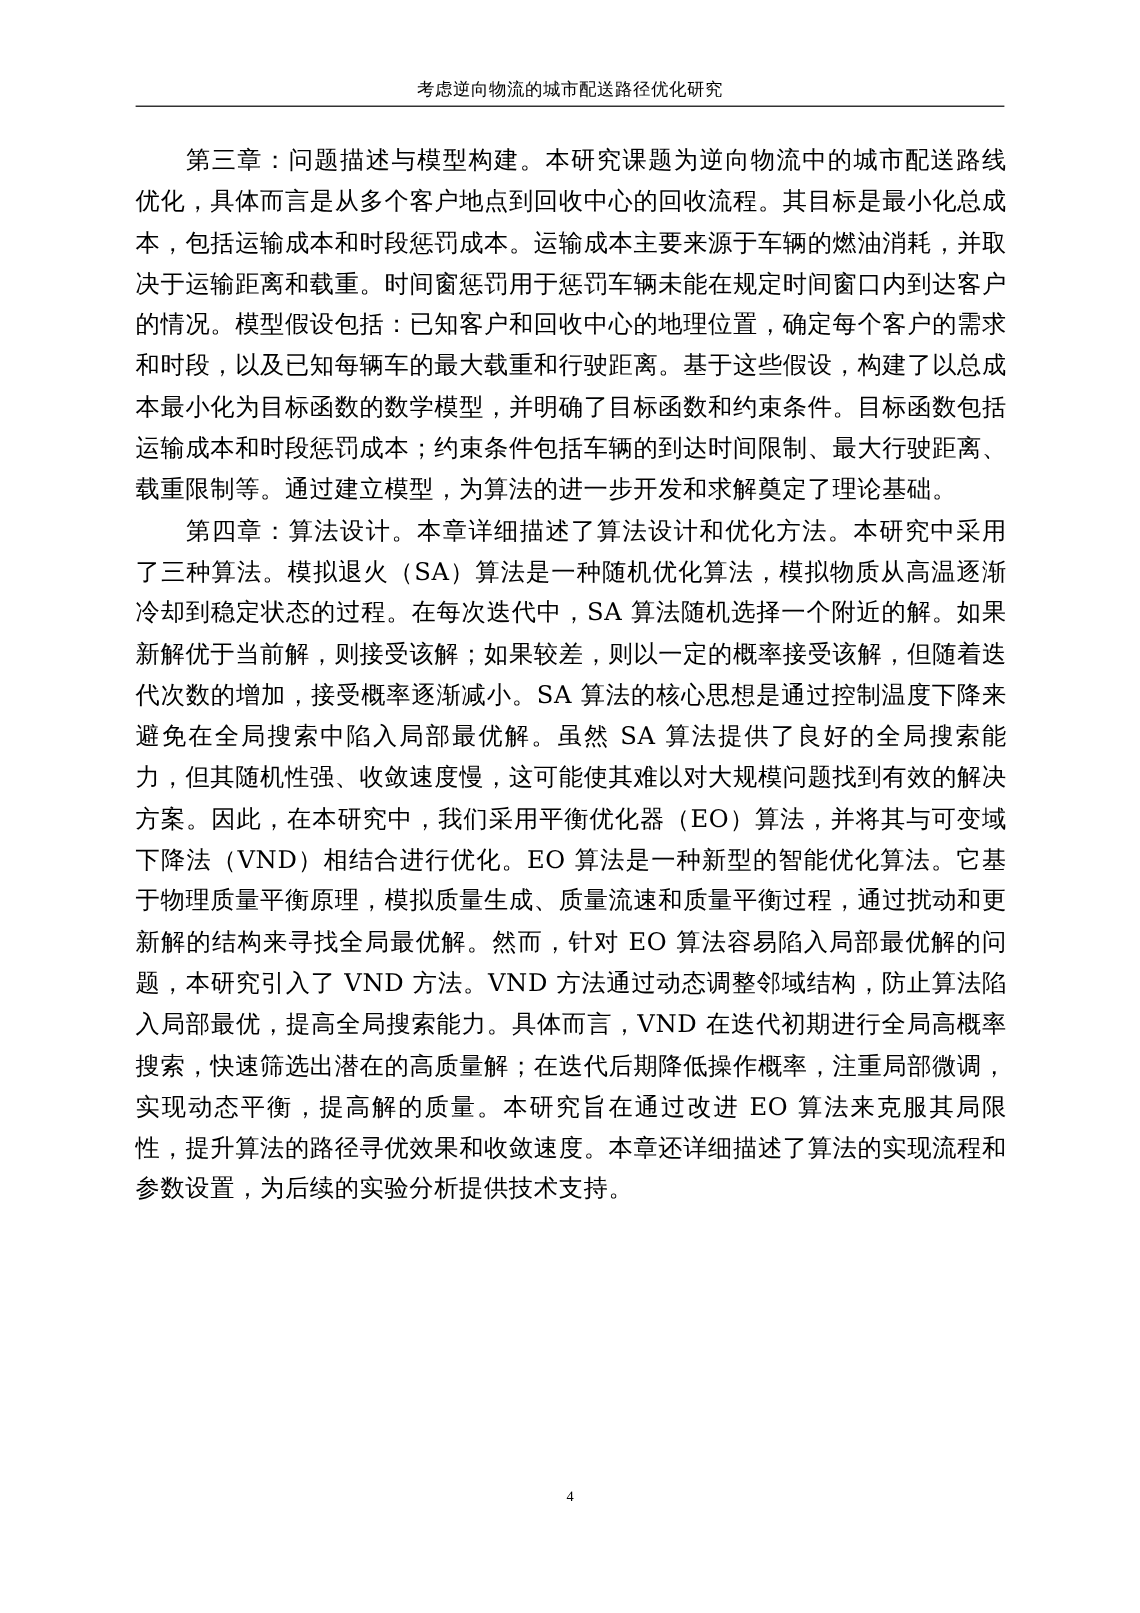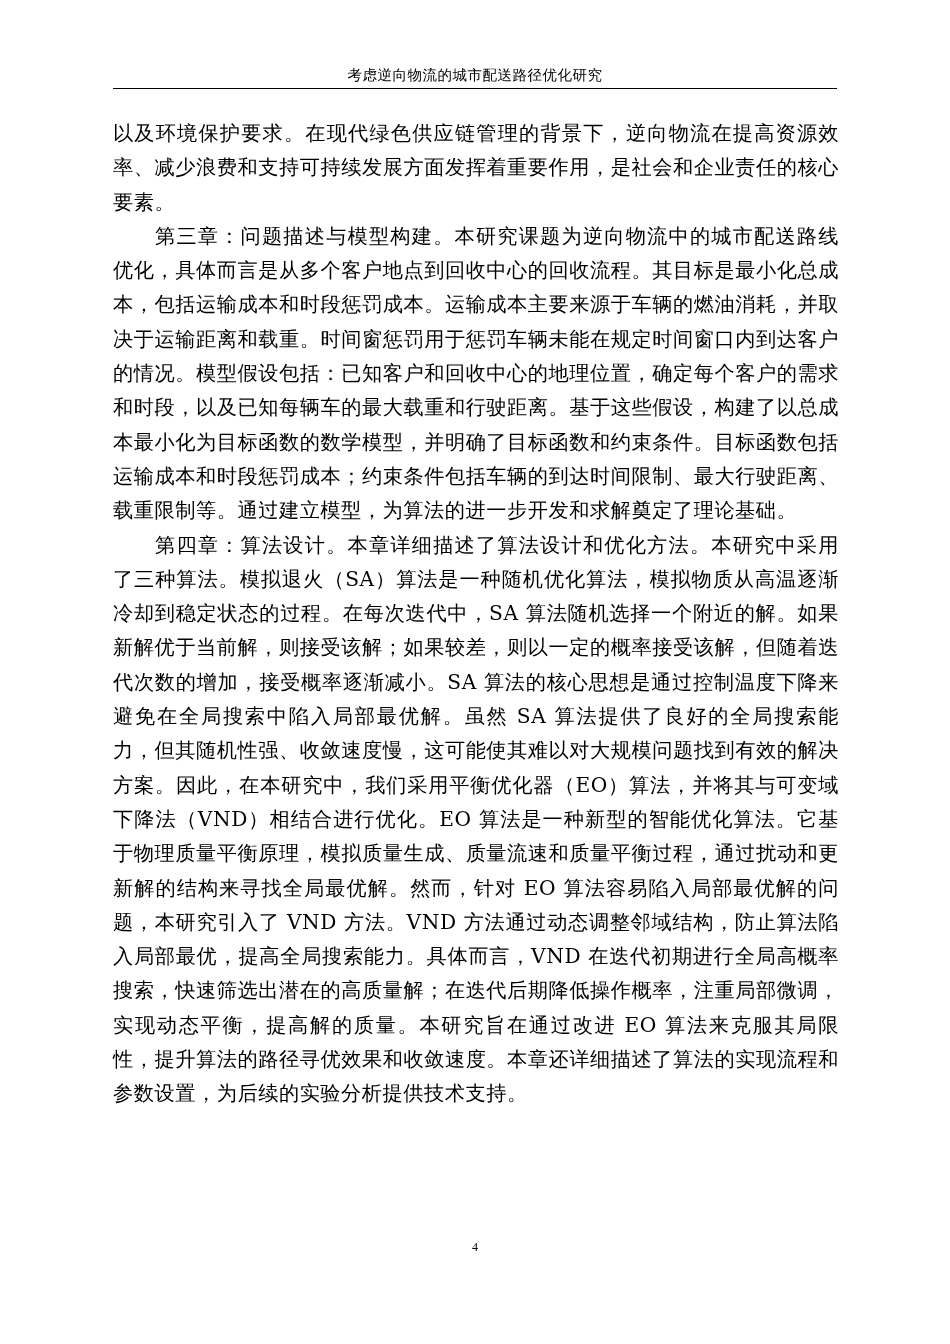--- a/index.html
+++ b/index.html
@@ -18,19 +18,18 @@
          font-size: 12px; font-family: "Liberation Serif", serif; }
 </style>
 </head>
 <body>
 
 <div class="page">
   <div class="running-header">考虑逆向物流的城市配送路径优化研究</div>
   <div class="header-rule"></div>
 
   <div class="body-text">
-    <p class="para">以及环境保护要求。在现代绿色供应链管理的背景下，逆向物流在提高资源效率、减少浪费和支持可持续发展方面发挥着重要作用，是社会和企业责任的核心要素。</p>
     <p class="para indent">第三章：问题描述与模型构建。本研究课题为逆向物流中的城市配送路线优化，具体而言是从多个客户地点到回收中心的回收流程。其目标是最小化总成本，包括运输成本和时段惩罚成本。运输成本主要来源于车辆的燃油消耗，并取决于运输距离和载重。时间窗惩罚用于惩罚车辆未能在规定时间窗口内到达客户的情况。模型假设包括：已知客户和回收中心的地理位置，确定每个客户的需求和时段，以及已知每辆车的最大载重和行驶距离。基于这些假设，构建了以总成本最小化为目标函数的数学模型，并明确了目标函数和约束条件。目标函数包括运输成本和时段惩罚成本；约束条件包括车辆的到达时间限制、最大行驶距离、载重限制等。通过建立模型，为算法的进一步开发和求解奠定了理论基础。</p>
     <p class="para indent">第四章：算法设计。本章详细描述了算法设计和优化方法。本研究中采用了三种算法。模拟退火（SA）算法是一种随机优化算法，模拟物质从高温逐渐冷却到稳定状态的过程。在每次迭代中，SA 算法随机选择一个附近的解。如果新解优于当前解，则接受该解；如果较差，则以一定的概率接受该解，但随着迭代次数的增加，接受概率逐渐减小。SA 算法的核心思想是通过控制温度下降来避免在全局搜索中陷入局部最优解。虽然 SA 算法提供了良好的全局搜索能力，但其随机性强、收敛速度慢，这可能使其难以对大规模问题找到有效的解决方案。因此，在本研究中，我们采用平衡优化器（EO）算法，并将其与可变域下降法（VND）相结合进行优化。EO 算法是一种新型的智能优化算法。它基于物理质量平衡原理，模拟质量生成、质量流速和质量平衡过程，通过扰动和更新解的结构来寻找全局最优解。然而，针对 EO 算法容易陷入局部最优解的问题，本研究引入了 VND 方法。VND 方法通过动态调整邻域结构，防止算法陷入局部最优，提高全局搜索能力。具体而言，VND 在迭代初期进行全局高概率搜索，快速筛选出潜在的高质量解；在迭代后期降低操作概率，注重局部微调，实现动态平衡，提高解的质量。本研究旨在通过改进 EO 算法来克服其局限性，提升算法的路径寻优效果和收敛速度。本章还详细描述了算法的实现流程和参数设置，为后续的实验分析提供技术支持。</p>
   </div>
 
   <div class="page-number">4</div>
 </div>
 
 </body></html>

